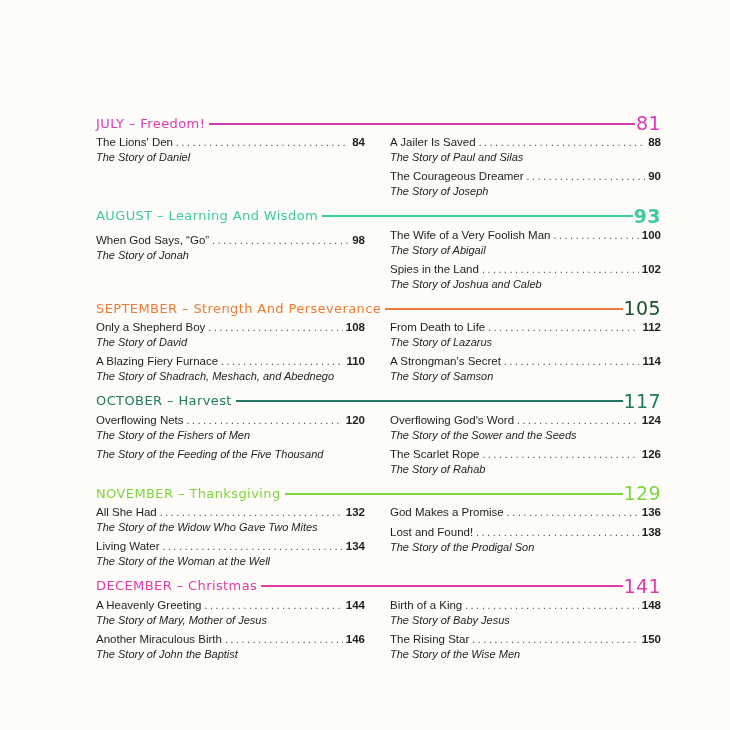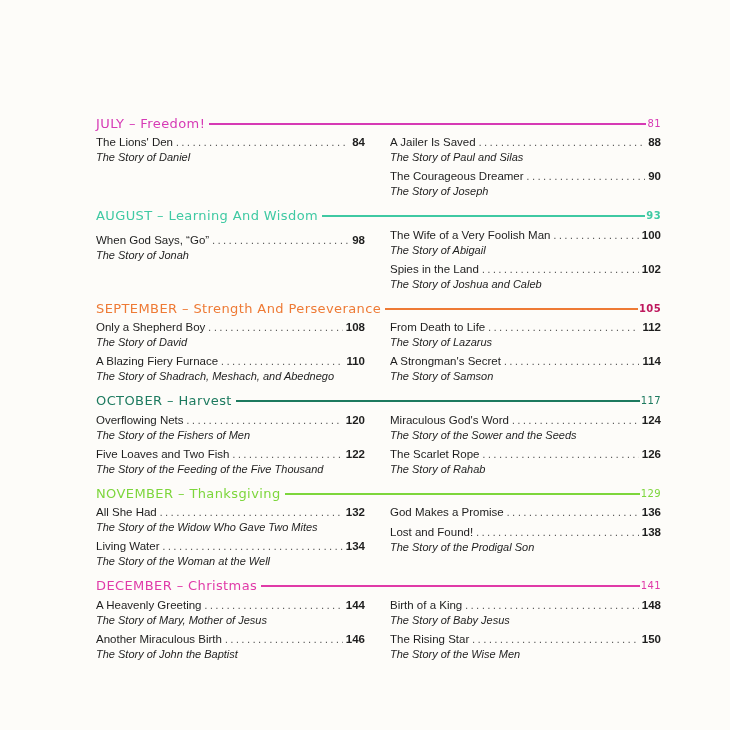--- a/index.html
+++ b/index.html
@@ -2,21 +2,21 @@
 <html><head>
 <meta charset="utf-8">
 <style>
   html,body{margin:0;padding:0;}
   body{width:730px;height:730px;background:#fdfcf9;position:relative;overflow:hidden;font-family:"Liberation Sans",sans-serif;color:#1e1e1e;}
   .toc{position:absolute;left:96px;top:114px;width:565px;}
   .section{height:92.5px;position:relative;}
   .sec-head{display:flex;align-items:center;height:18px;font-family:"DejaVu Sans",sans-serif;font-size:13px;letter-spacing:0.4px;}
   .sec-title{white-space:nowrap;padding-right:4px;}
   .sec-line{flex:1;height:2px;margin-top:1px;}
-  .sec-page{padding-left:1px;font-size:10px;}
+  .sec-page{padding-left:1px;font-size:19px;}
   .cols{display:flex;margin-top:3px;}
   .col{width:269px;}
   .col.right{margin-left:25px;width:271px;}
   .entry{margin-bottom:5px;}
   .entry-line{display:flex;align-items:baseline;font-size:11.5px;line-height:14px;}
   .entry-title{white-space:nowrap;}
   .dots{flex:1;overflow:hidden;white-space:nowrap;margin:0 3px;color:#444;letter-spacing:1.6px;font-size:10px;}
   .dots::after{content:". . . . . . . . . . . . . . . . . . . . . . . . . . . . . . . . . . . . . . . . . . . . . . . . . . . . . . . . . . . . . . . . . . . . . . . . . . . . . . ";letter-spacing:0;}
   .entry-page{font-weight:bold;}
   .entry-sub{font-style:italic;font-size:11px;line-height:14px;}
@@ -98,21 +98,21 @@
     </div>
     <div class="entry-sub">The Story of Joshua and Caleb</div>
   </div>
         </div>
     </div>
   </div>
     <div class="section">
     <div class="sec-head">
       <span class="sec-title" style="color: rgb(238, 122, 53);">SEPTEMBER – Strength And Perseverance</span>
       <span class="sec-line" style="background: rgb(238, 122, 53);"></span>
-      <span class="sec-page" style="color: #be185d; font-weight: bold;">105</span>
+      <span class="sec-page" style="color: #14532d;">105</span>
     </div>
     <div class="cols">
       <div class="col left">
           <div class="entry">
     <div class="entry-line">
       <span class="entry-title">Only a Shepherd Boy</span>
       <span class="dots"></span>
       <span class="entry-page">108</span>
     </div>
     <div class="entry-sub">The Story of David</div>
@@ -156,32 +156,27 @@
       <div class="col left">
           <div class="entry">
     <div class="entry-line">
       <span class="entry-title">Overflowing Nets</span>
       <span class="dots"></span>
       <span class="entry-page">120</span>
     </div>
     <div class="entry-sub">The Story of the Fishers of Men</div>
   </div>
           <div class="entry">
-    <div class="entry-line">
-      <span class="entry-title">Five Loaves and Two Fish</span>
-      <span class="dots"></span>
-      <span class="entry-page">122</span>
-    </div>
     <div class="entry-sub">The Story of the Feeding of the Five Thousand</div>
   </div>
         </div>
       <div class="col right">
           <div class="entry">
     <div class="entry-line">
-      <span class="entry-title">Miraculous God's Word</span>
+      <span class="entry-title">Overflowing God's Word</span>
       <span class="dots"></span>
       <span class="entry-page">124</span>
     </div>
     <div class="entry-sub">The Story of the Sower and the Seeds</div>
   </div>
           <div class="entry">
     <div class="entry-line">
       <span class="entry-title">The Scarlet Rope</span>
       <span class="dots"></span>
       <span class="entry-page">126</span>

